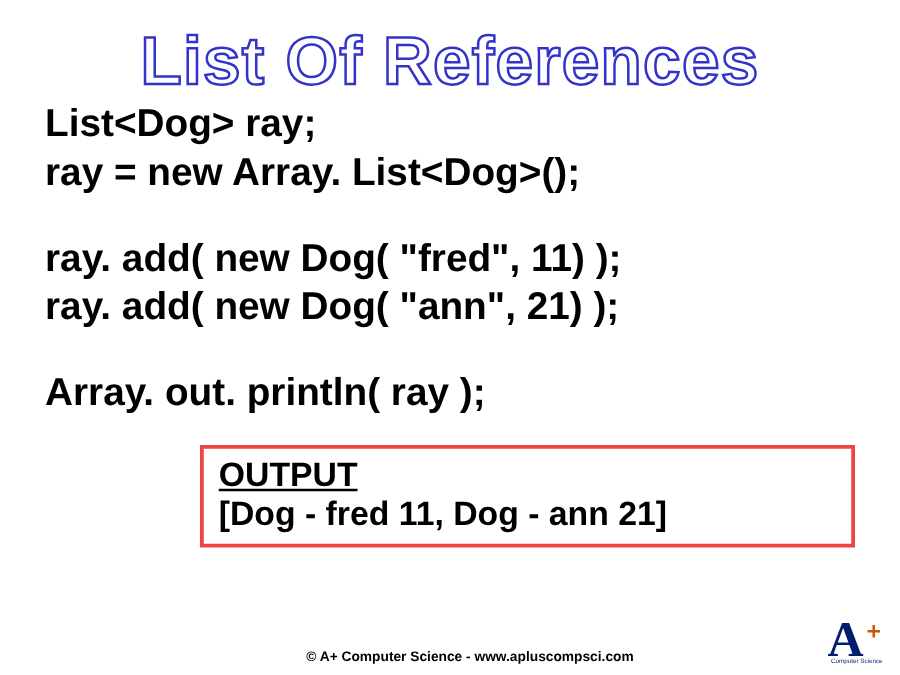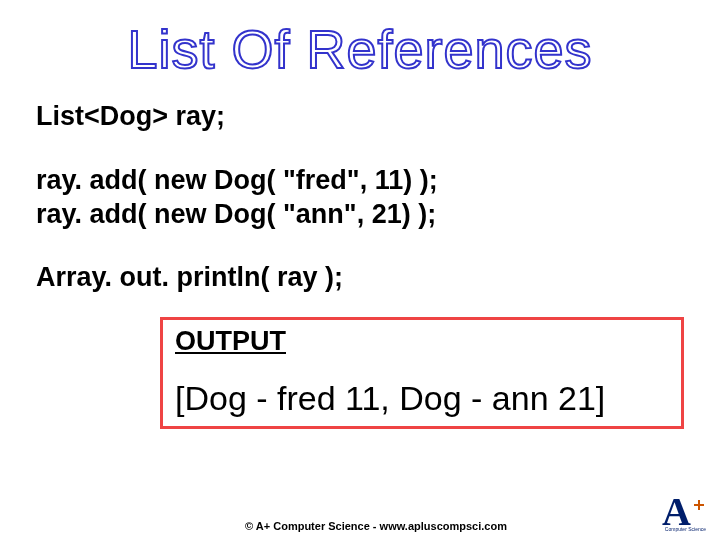--- a/index.html
+++ b/index.html
@@ -4,55 +4,53 @@
   <style>
     * { margin: 0; padding: 0; box-sizing: border-box; }
     html, body { width: 720px; height: 540px; overflow: hidden; }
     body {
       background: #fff;
       font-family: Verdana, Geneva, sans-serif;
       position: relative;
     }
     .title {
       font-size: 54px;
-      font-weight: normal;
+      font-weight: bold;
       text-align: center;
       color: #701a75;
       -webkit-text-stroke: 2px #3333cc;
       -webkit-text-fill-color: #ffffff;
       letter-spacing: 1px;
       margin-top: 18px;
-      margin-bottom: 20px;
     }
     .code-block {
       padding: 0 36px;
       font-family: Verdana, Geneva, sans-serif;
-      font-size: 27px;
+      font-size: 31px;
       font-weight: bold;
       color: #000;
       line-height: 1.25;
     }
     .code-line { white-space: pre; }
     .spacer { height: 30px; }
     .output-box {
       border: 3px solid #ef4444;
       margin: 22px 36px 0 160px;
       padding: 6px 12px 8px 12px;
     }
     .output-title {
       font-size: 27px;
       font-weight: bold;
       text-decoration: underline;
       color: #000;
     }
     .output-content {
-      font-size: 34px;
-      font-weight: normal;
+      font-size: 27px;
+      font-weight: bold;
       color: #000;
-      margin-top: 22px;
     }
     .footer {
       position: absolute;
       bottom: 8px;
       left: 16px;
       width: 100%;
       text-align: center;
       font-size: 11px;
       font-weight: bold;
       color: #000;
@@ -97,20 +95,21 @@
       text-align: left;
     }
   </style>
 </head>
 <body>
 
 <h1 class="title">List Of References</h1>
 
 <div class="code-block">
   <div class="code-line">List&lt;Dog&gt; ray;</div>
+  <div class="code-line">ray = new Array. List&lt;Dog&gt;();</div>
   <div class="spacer"></div>
   <div class="code-line">ray. add( new Dog( "fred", 11) );</div>
   <div class="code-line">ray. add( new Dog( "ann", 21) );</div>
   <div class="spacer"></div>
   <div class="code-line">Array. out. println( ray );</div>
 </div>
 
 <div class="output-box">
   <div class="output-title">OUTPUT</div>
   <div class="output-content">[Dog - fred 11, Dog - ann 21]</div>

